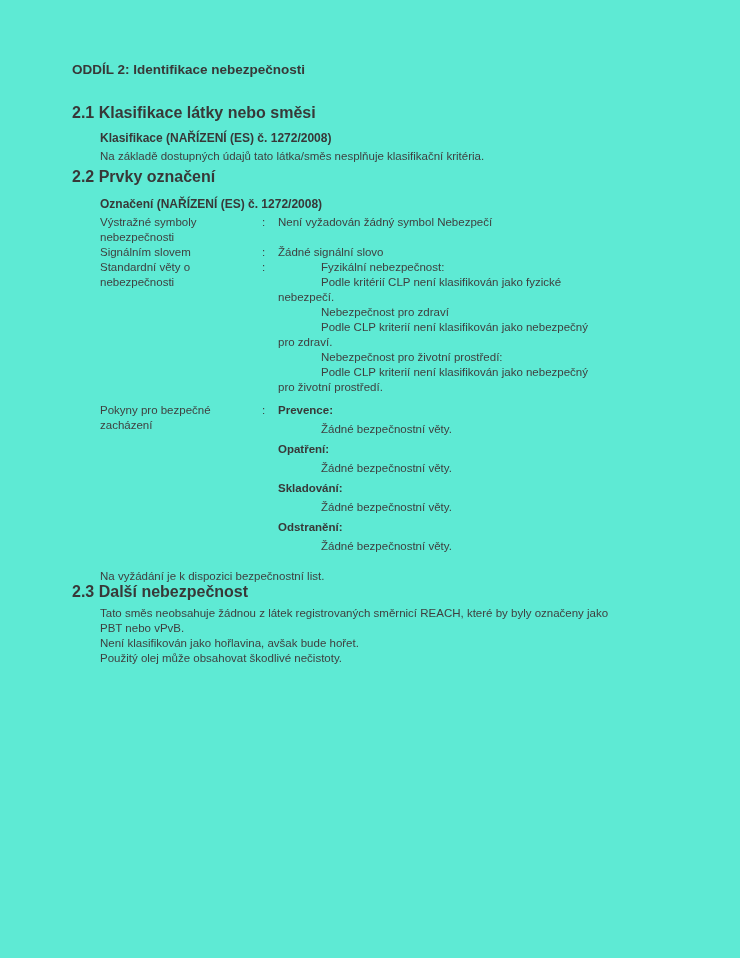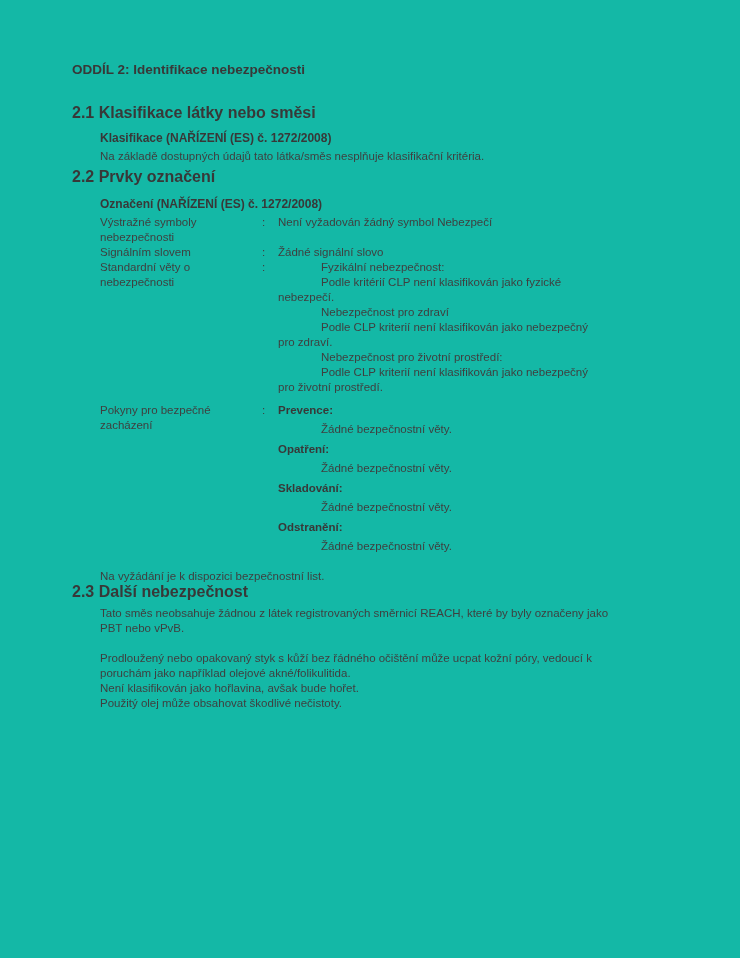--- a/index.html
+++ b/index.html
@@ -2,21 +2,21 @@
 <html><head>
 <meta charset="utf-8">
 <style>
   * { margin:0; padding:0; box-sizing:border-box; }
   html, body { background:#ffffff; }
   body {
     width:740px; height:958px; overflow:hidden;
     font-family:"Liberation Sans","DejaVu Sans",sans-serif;
     font-size:11.5px; line-height:15px; color:#3f3f3f;
   }
-  .page { position:relative; width:740px; height:958px; background:#14b8a6; }
+  .page { position:relative; width:740px; height:958px; background:#5eead4; }
   .content { padding:61px 54px 0 72px; }
 
   h1 { font-size:13.5px; line-height:17px; font-weight:700; color:#383838; margin:0 0 27px 0; }
   h2 { font-size:16px;   line-height:15px; font-weight:700; color:#383838; margin:0; }
   h3 { font-size:12px;   line-height:15px; font-weight:700; color:#383838; margin:0 0 3px 0; }
   .sub { margin-left:28px; }
   p { margin:0; max-width:528px; }
 
   .sec-21 h2 { margin-bottom:11px; }
   .sec-22 { margin-top:5px; }
@@ -111,20 +111,19 @@
         </div>
 
         <p class="sds-note">Na vyžádání je k dispozici bezpečnostní list.</p>
       </div>
     </section>
 
     <section class="sec-23">
       <h2>2.3 Další nebezpečnost</h2>
       <div class="sub">
         <p>Tato směs neobsahuje žádnou z látek registrovaných směrnicí REACH, které by byly označeny jako PBT nebo vPvB.</p>
-        <p class="para-gap">Prodloužený nebo opakovaný styk s kůží bez řádného očištění může ucpat kožní póry, vedoucí k poruchám jako například olejové akné/folikulitida.</p>
         <p>Není klasifikován jako hořlavina, avšak bude hořet.</p>
         <p>Použitý olej může obsahovat škodlivé nečistoty.</p>
       </div>
     </section>
 
   </div>
 </div>
 
 </body></html>

